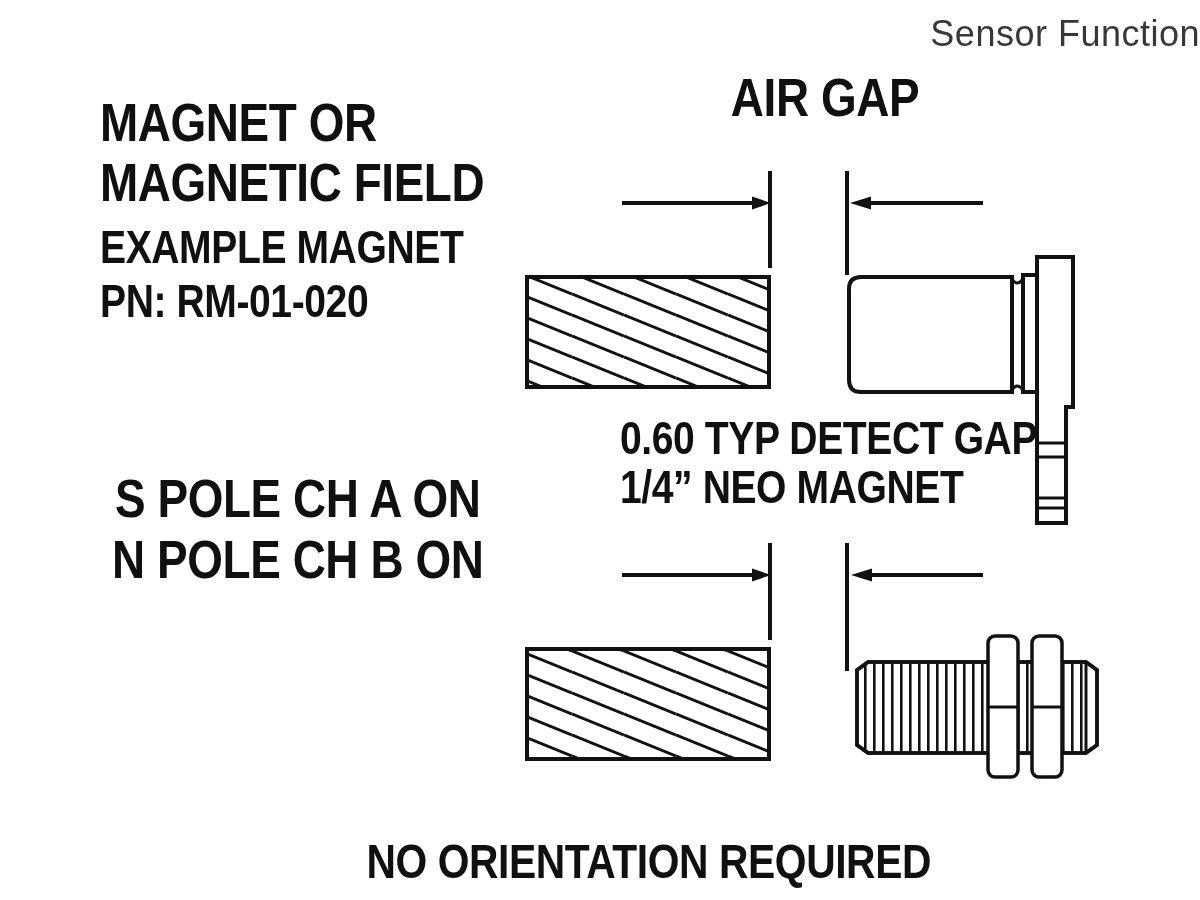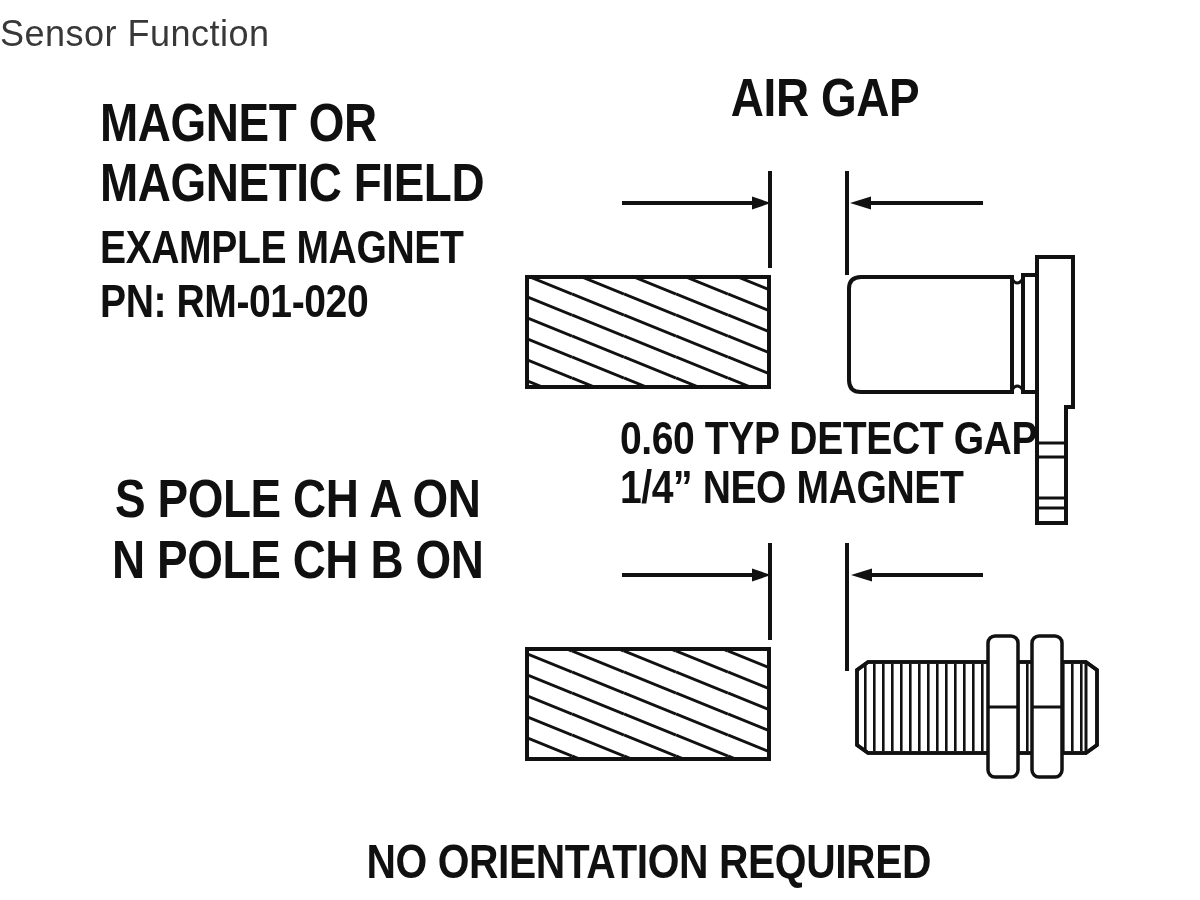--- a/index.html
+++ b/index.html
@@ -8,21 +8,21 @@
     overflow:hidden;font-family:"Liberation Sans",sans-serif;
   }
   .lineart{position:absolute;left:0;top:0;}
   .lbl{
     position:absolute;font-weight:700;color:#101010;white-space:nowrap;
     line-height:1;transform:scaleX(0.85);transform-origin:0 0;
     letter-spacing:-0.5px;
   }
   .lbl.centered{text-align:center;transform-origin:50% 0;}
   .title{
-    position:absolute;left:0;top:13px;width:1200px;text-align:left;
+    position:absolute;left:0;top:13px;width:1200px;text-align:right;
     font-size:36px;font-weight:400;color:#383838;letter-spacing:0.5px;
   }
   .airgap{left:675px;top:70px;width:300px;font-size:54px;}
   .magnet1{left:100px;top:95px;font-size:54px;}
   .magnet2{left:100px;top:155px;font-size:54px;}
   .example{left:100px;top:224px;font-size:46px;}
   .pn{left:100px;top:278px;font-size:46px;}
   .spole{left:115px;top:471px;font-size:54px;}
   .npole{left:112px;top:532px;font-size:54px;}
   .detect{left:620px;top:415px;font-size:46px;}

